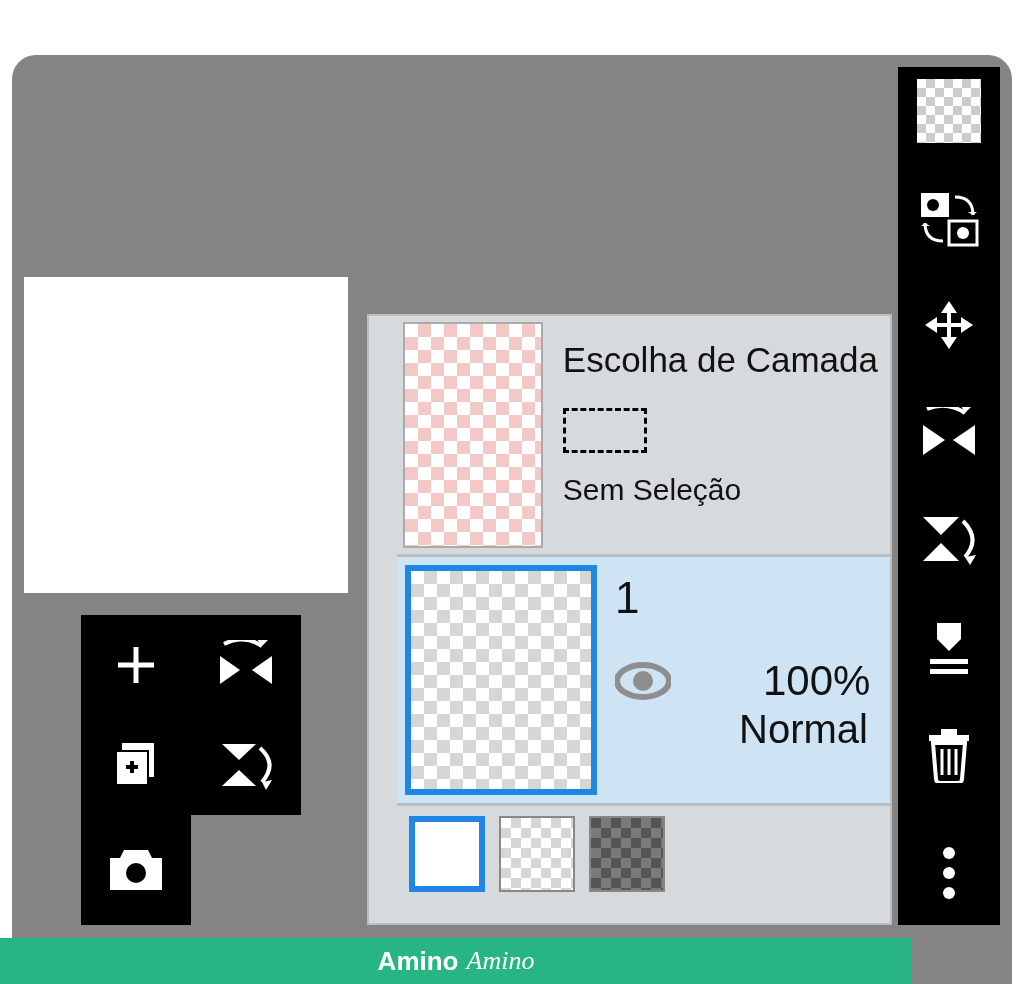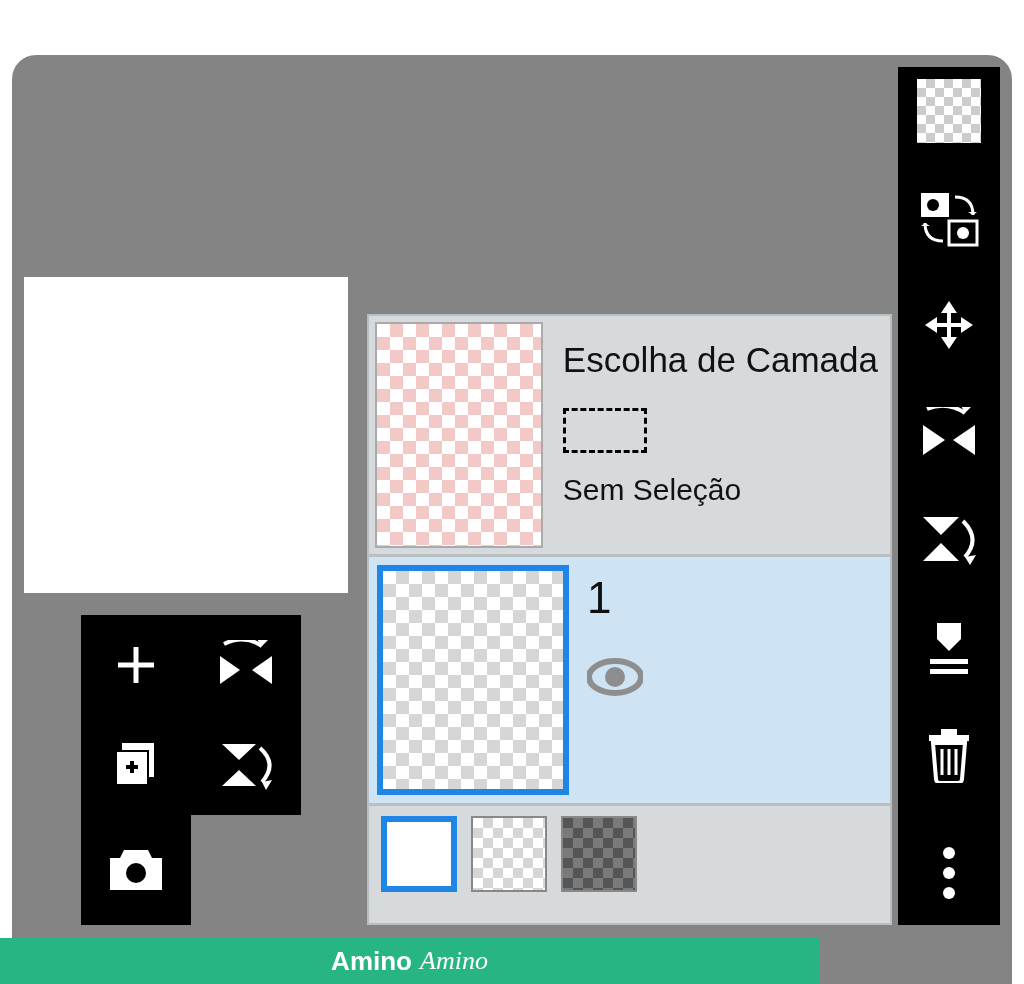--- a/index.html
+++ b/index.html
@@ -18,21 +18,21 @@
   
   .bl-tools { position:absolute; left:69px; top:560px; }
   .bl-top { width:220px; height:200px; background:#000; display:grid; grid-template-columns:1fr 1fr; grid-template-rows:1fr 1fr; }
   .bl-bot { width:110px; height:110px; background:#000; display:flex; align-items:center; justify-content:center; }
   .bl-cell { display:flex; align-items:center; justify-content:center; }
 
   
   .r-tools { position:absolute; right:12px; top:12px; width:102px; height:858px; background:#000; display:flex; flex-direction:column; align-items:center; padding-top:12px; gap:48px; }
 
   
-  .layers { position:absolute; left:355px; top:259px; width:525px; height:611px; background:#d6dadc; border:2px solid #b9bec1; }
+  .layers { position:absolute; left:355px; top:259px; width:525px; height:611px; background:#d6dadc; border:2px solid #b9bec1;padding-left:28px; }
 
   .row { display:flex; align-items:stretch; }
   .row1 { height:238px; padding:6px; }
   .row2 { height:252px; background:#cee3f4; border-top:3px solid #b9bec1; border-bottom:3px solid #b9bec1; padding:8px; }
   .row3 { height:96px; padding:8px 12px; align-items:center; }
 
   .thumb { width:192px; height:100%; }
   .thumb-pink { border:2px solid #aaa; background-color:#fff;
     background-image:
       linear-gradient(45deg,#f3c9c8 25%,transparent 25%,transparent 75%,#f3c9c8 75%),
@@ -68,21 +68,21 @@
     background-size:20px 20px; background-position:0 0,10px 10px;
   }
   .sw-dark { border:2px solid #888; background-color:#555;
     background-image:
       linear-gradient(45deg,#7a7a7a 25%,transparent 25%,transparent 75%,#7a7a7a 75%),
       linear-gradient(45deg,#7a7a7a 25%,transparent 25%,transparent 75%,#7a7a7a 75%);
     background-size:20px 20px; background-position:0 0,10px 10px;
   }
 
   
-  .amino { position:absolute; left:0; bottom:0; width:819px; height:46px; background:#27b683; display:flex; align-items:center; justify-content:center; gap:8px; }
+  .amino { position:absolute; left:0; bottom:0; width:912px; height:46px; background:#27b683; display:flex; align-items:center; justify-content:center; gap:8px; }
   .amino-b { color:#fff; font-weight:700; font-size:26px; }
   .amino-i { color:#fff; font-style:italic; font-size:26px; font-family: 'Brush Script MT', cursive; }
 
   
   .tr-check { width:64px; height:64px; background-color:#fff;
     background-image:
       linear-gradient(45deg,#ccc 25%,transparent 25%,transparent 75%,#ccc 75%),
       linear-gradient(45deg,#ccc 25%,transparent 25%,transparent 75%,#ccc 75%);
     background-size:18px 18px; background-position:0 0,9px 9px;
   }
@@ -144,21 +144,23 @@
     </div>
     <div class="row row2">
       <div class="thumb thumb-blue"></div>
       <div class="row2-info">
         <div class="layer-name">1</div>
         <div class="eye-row">
           <svg width="56" height="40" viewBox="0 0 56 40">
             <ellipse cx="28" cy="20" rx="26" ry="16" fill="none" stroke="#8e8e8e" stroke-width="6"></ellipse>
             <circle cx="28" cy="20" r="10" fill="#8e8e8e"></circle>
           </svg>
+          <div class="opacity">100%</div>
         </div>
+        <div class="blend">Normal</div>
       </div>
     </div>
     <div class="row row3">
       <div class="bg-swatches">
         <div class="sw sw-white"></div>
         <div class="sw sw-check"></div>
         <div class="sw sw-dark"></div>
       </div>
     </div>
   </div>

